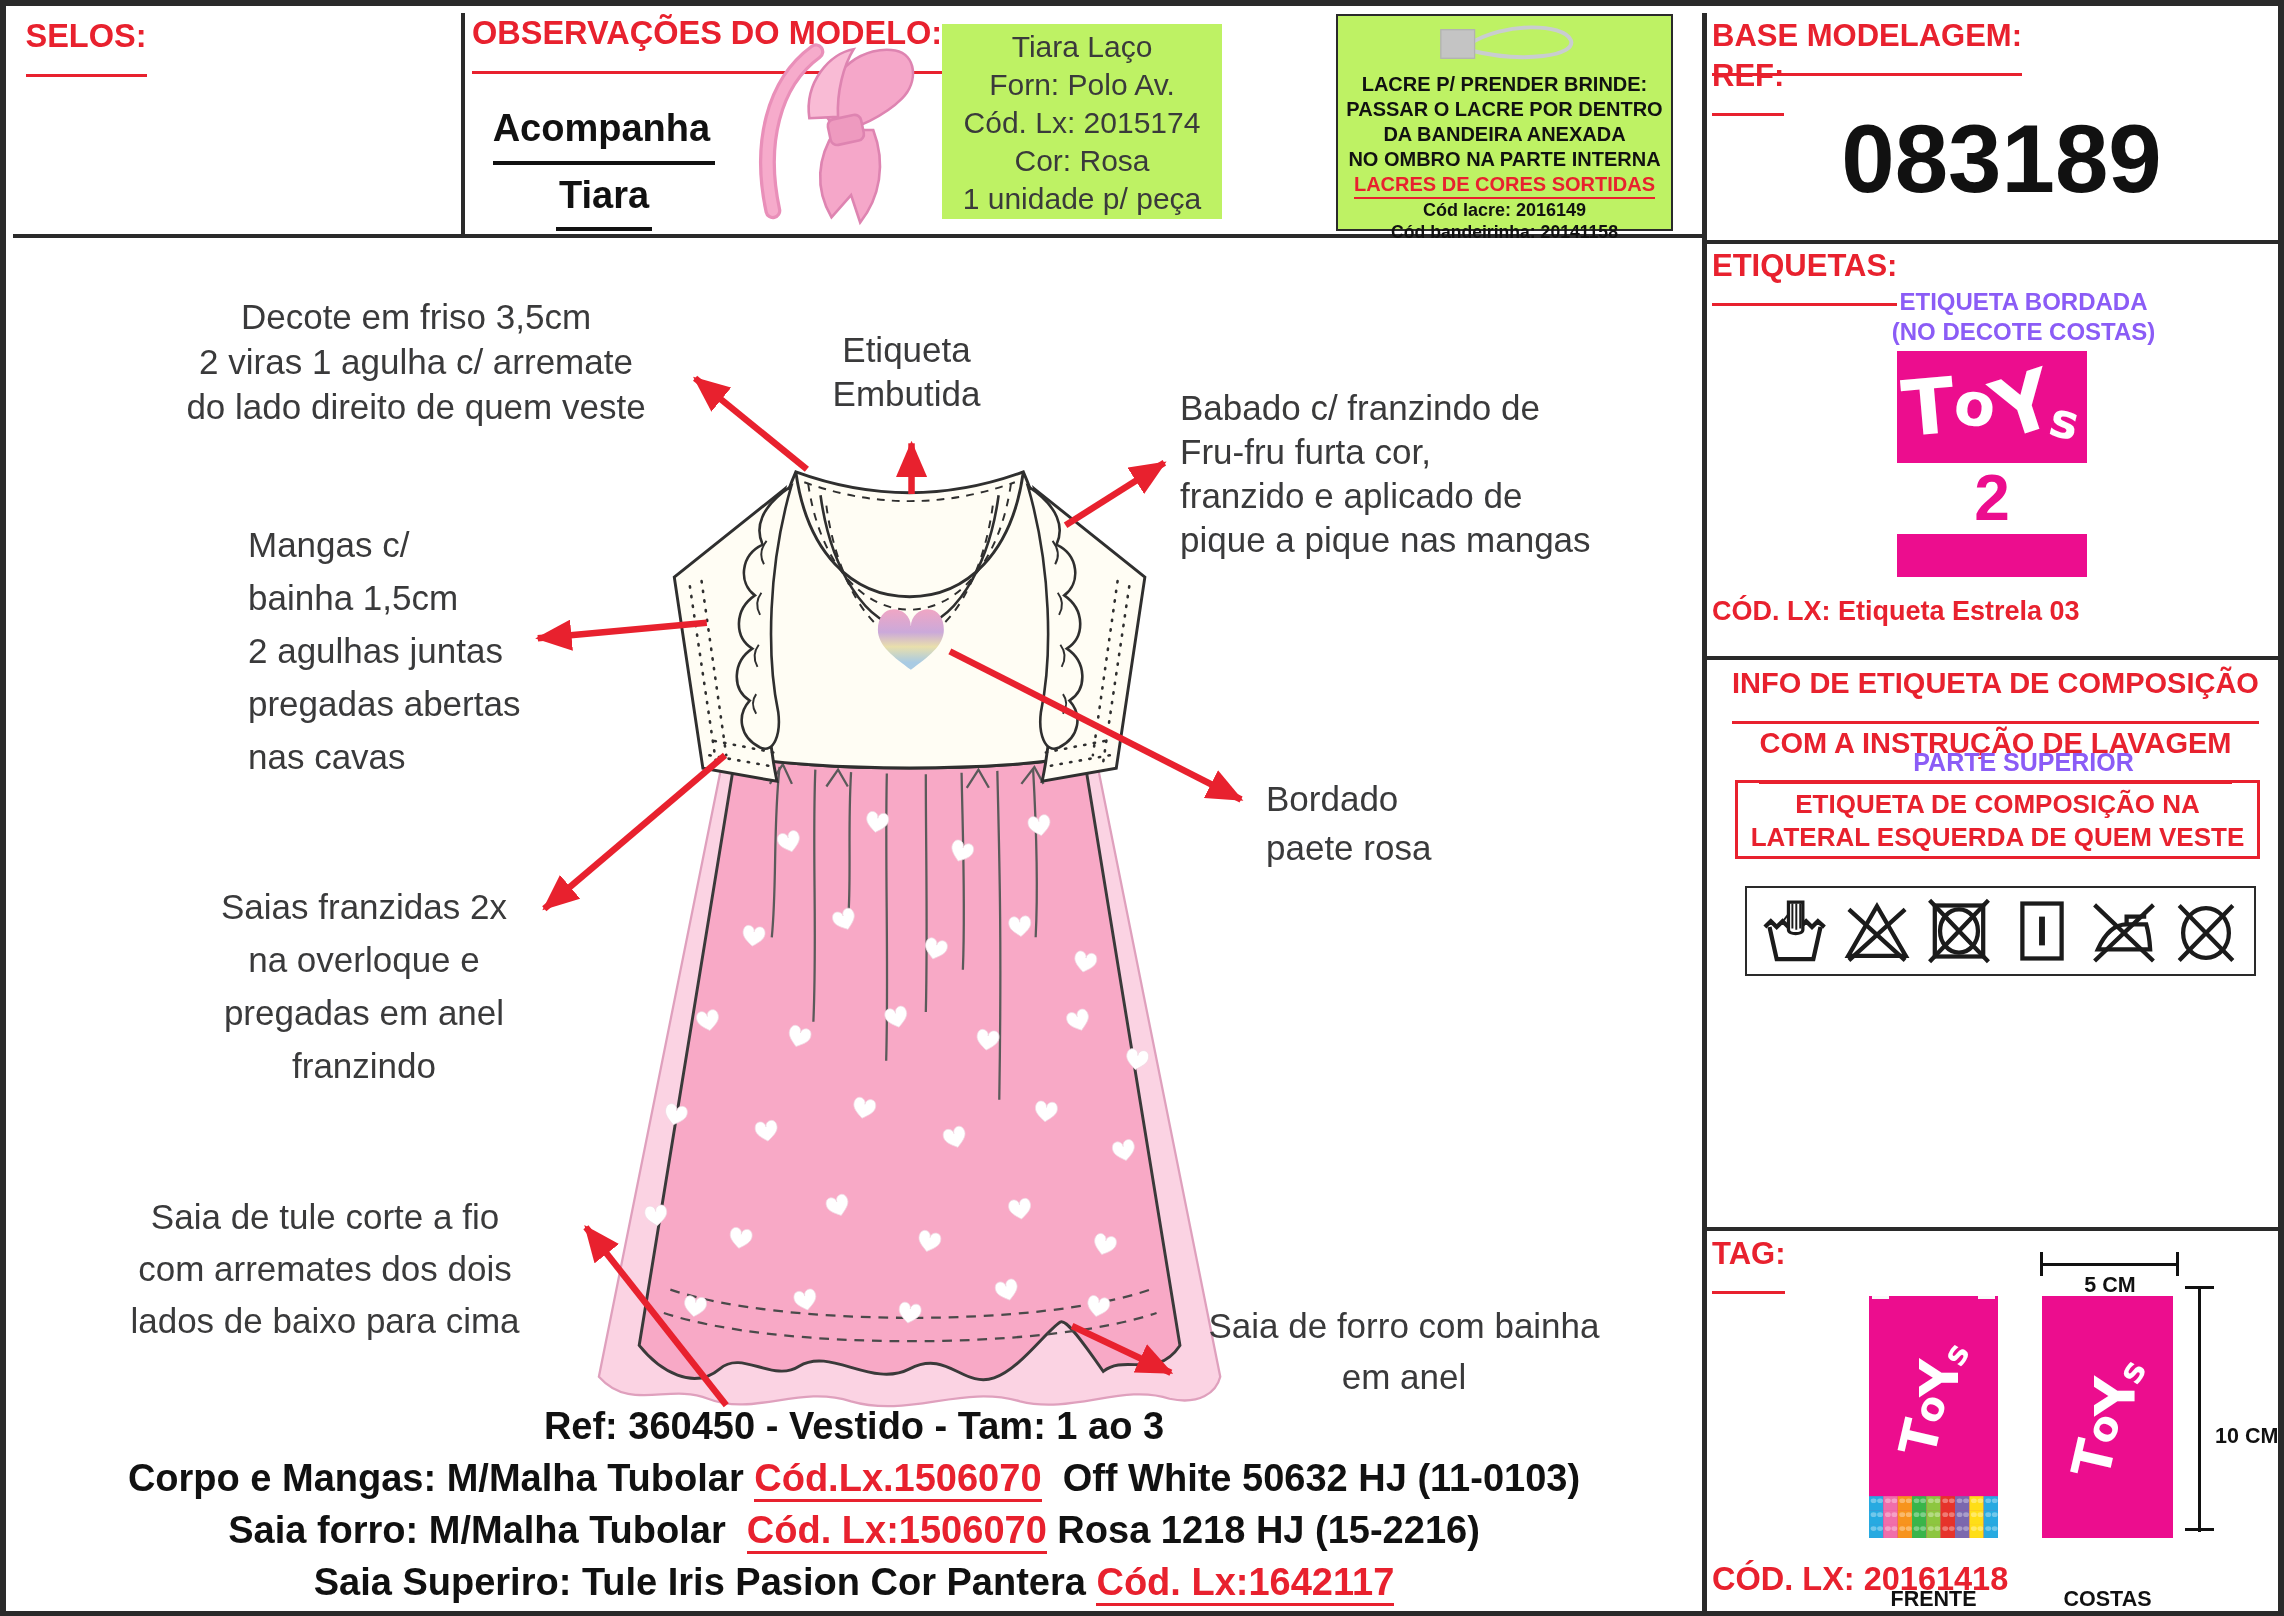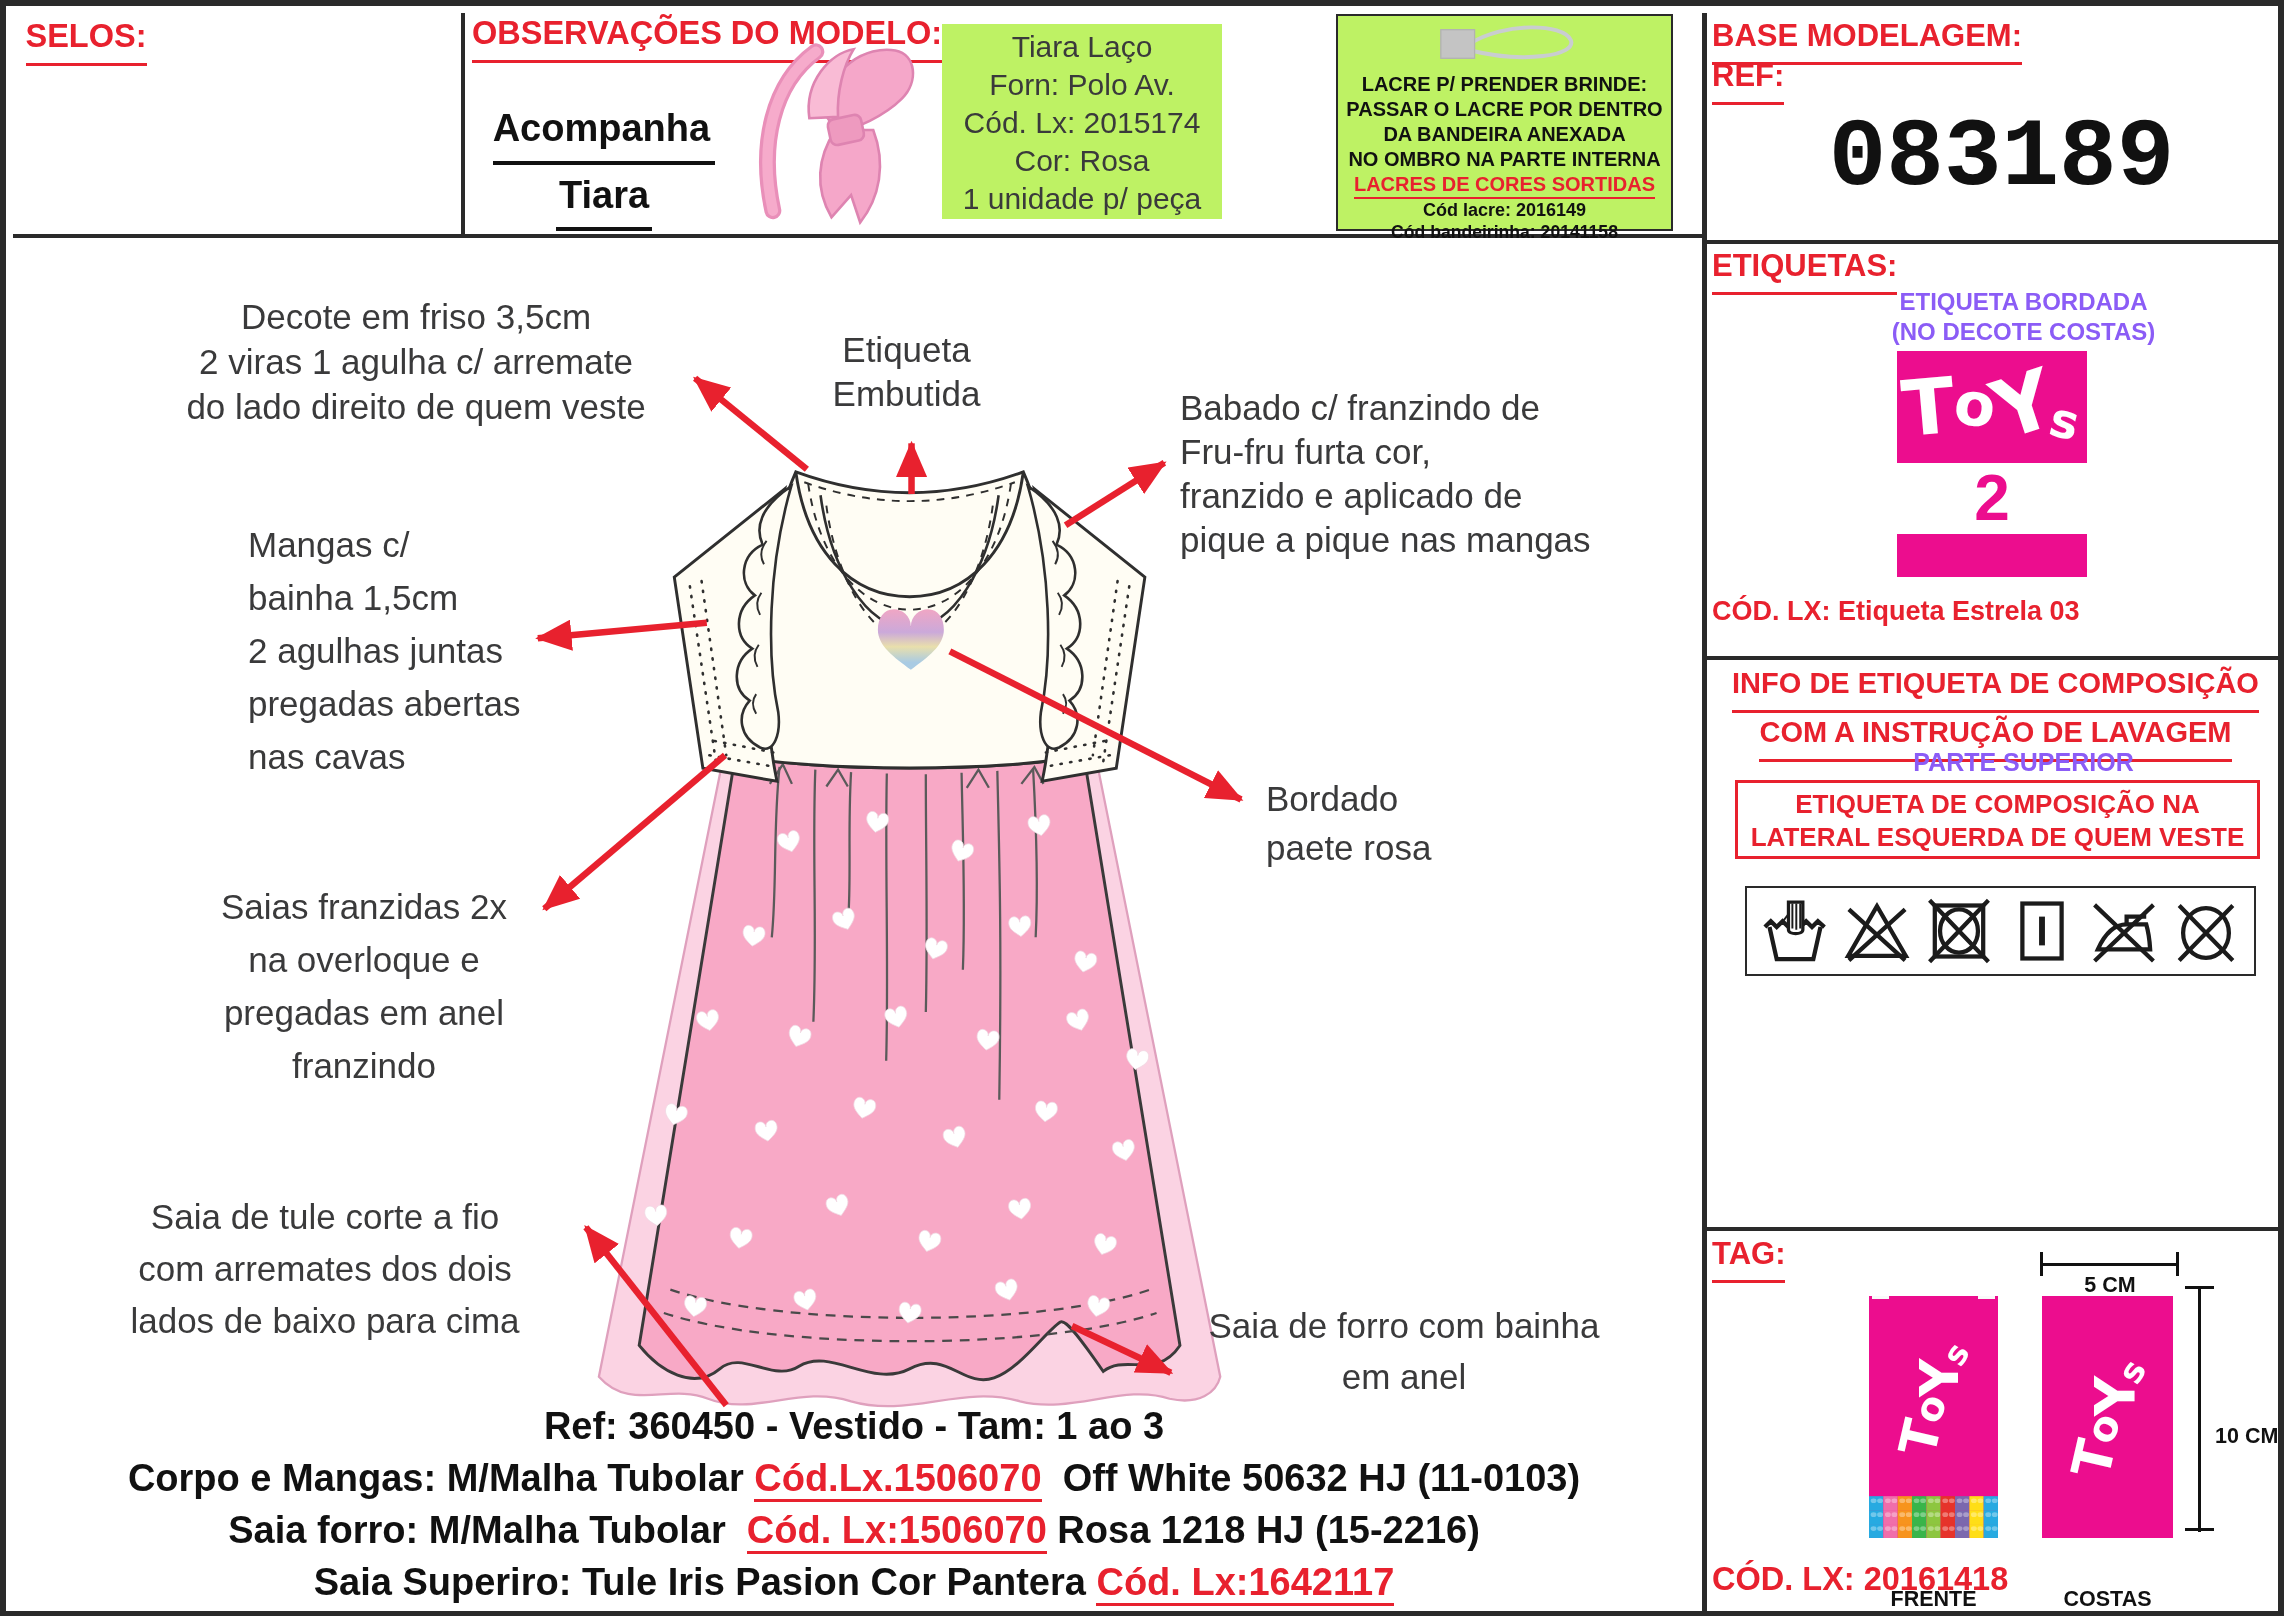--- a/index.html
+++ b/index.html
@@ -1,21 +1,21 @@
 <!DOCTYPE html>
 <html style="font-size:10.4px"><head>
 <meta charset="utf-8">
 <style>
   * { margin:0; padding:0; box-sizing:border-box; }
   html,body { width:2284px; height:1617px; background:#ffffff; font-family:"Liberation Sans", sans-serif; }
   .page { position:absolute; left:0; top:0; width:2284px; height:1617px; background:#fff; border:6.5px solid #2A2A2A; overflow:hidden; }
   .abs { position:absolute; }
   .divider { position:absolute; background:#2A2A2A; }
   .red-h { color:#E8212E; font-weight:bold; }
-  .red-h span { border-bottom:3.9px solid #E8212E; padding-bottom:8px; display:inline-block; }
+  .red-h span { border-bottom:3.9px solid #E8212E; padding-bottom:19px; display:inline-block; }
   .dark { color:#8b5cf6;margin-left:28px; }
   .callout { color:#3A3A3B; font-size:35px; }
   .yellow-box { background:#bef264; }
   .magenta { background:#EC0D8E; }
   .toys-logo { display:flex; align-items:center; justify-content:center; color:#fff; font-weight:bold; font-family:"DejaVu Sans", sans-serif; }
   .toys-logo span { display:inline-block; line-height:1; }
   .code-red { color:#E8212E; border-bottom:3.9px solid #E8212E; font-weight:bold; }
   .footer-line { position:absolute; left:0; width:1696px; text-align:center; font-weight:bold; color:#111; font-size:38px; white-space:pre; }
   .meas { background:#111; position:absolute; }
   .taglabel { position:absolute; text-align:center; font-weight:bold; color:#111; font-size:21.5px;margin-top:41px; }
@@ -70,21 +70,21 @@
       <div>DA BANDEIRA ANEXADA</div>
       <div>NO OMBRO NA PARTE INTERNA</div>
       <div><span style="color:#E8212E;border-bottom:2.6px solid #E8212E;display:inline-block;">LACRES DE CORES SORTIDAS</span></div>
       <div style="font-size:18px;line-height:22px;">Cód lacre: 2016149</div>
       <div style="font-size:17.6px;line-height:22px;">Cód bandeirinha: 20141158</div>
     </div>
   </div>
 
   <div class="abs red-h" style="left:1706px;top:11.7px;font-size:31px;"><span>BASE MODELAGEM:</span></div>
   <div class="abs red-h" style="left:1706px;top:52px;font-size:31px;"><span>REF:</span></div>
-  <div class="abs" style="left:1716px;top:98px;width:559px;text-align:center;font-size:96px;font-weight:bold;color:#111;font-family:Liberation Mono, monospace;">083189</div>
+  <div class="abs" style="left:1716px;top:98px;width:559px;text-align:center;font-size:96px;font-weight:bold;color:#111;">083189</div>
 
   <div class="abs red-h" style="left:1706px;top:242px;font-size:31px;"><span>ETIQUETAS:</span></div>
   <div class="abs dark" style="left:1701px;top:281px;width:577px;text-align:center;font-weight:bold;font-size:24px;line-height:30px;">
     <div>ETIQUETA BORDADA</div>
     <div>(NO DECOTE COSTAS)</div>
   </div>
   <div class="abs magenta toys-logo" style="left:1891px;top:345px;width:190px;height:112px;">
     <span style="font-size:77px;transform:rotate(-5deg);">T</span>
     <span style="font-size:60px;transform:rotate(7deg) translateY(-2.6px);">o</span>
     <span style="font-size:81px;transform:rotate(-18deg) translateY(-2.6px);">Y</span>

